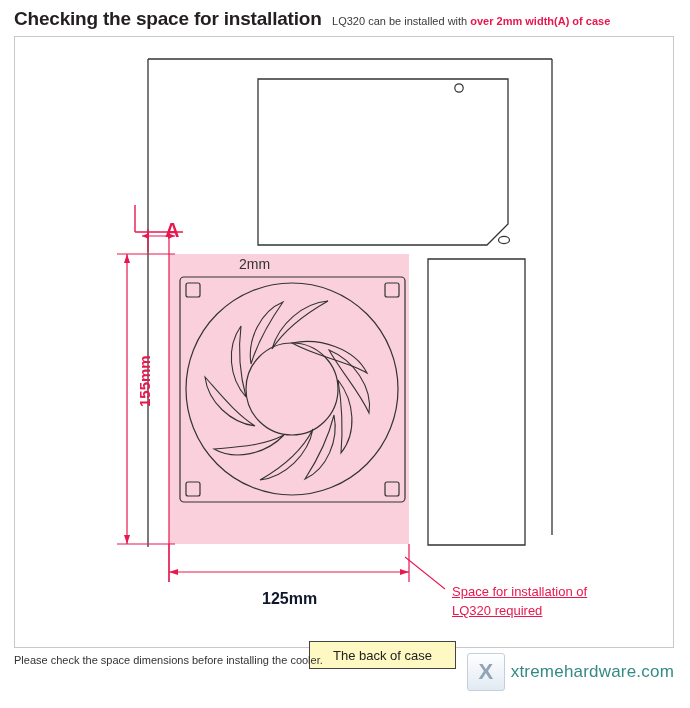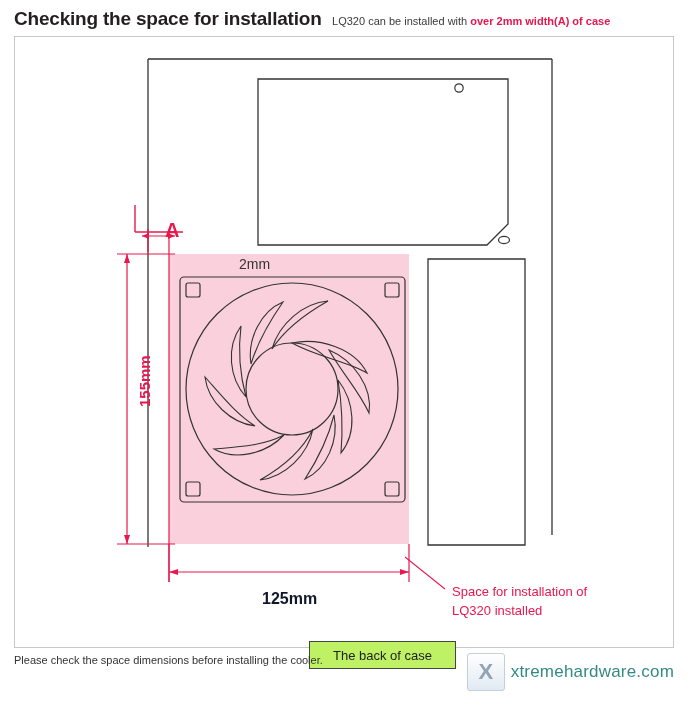--- a/index.html
+++ b/index.html
@@ -59,24 +59,24 @@
   .wm-text{font-size:17px;color:#0f766e;letter-spacing:0.2px;text-align:center;}
 
   
   .lbl{position:absolute;white-space:nowrap;}
 
   #lbl-A{left:150px;top:182px;font-size:20px;font-weight:bold;color:#e8174e;}
   #lbl-2mm{left:185px;top:219px;font-size:14px;color:#333;margin-left:39px;}
   #lbl-155{left:121px;top:370px;font-size:15px;color:#e8174e;font-weight:bold;
            transform:rotate(-90deg);transform-origin:left top;}
   #lbl-125{left:247px;top:553px;font-size:16px;color:#0f172a;font-weight:bold;}
-  #lbl-space{left:437px;top:546px;font-size:13px;color:#e8174e;line-height:1.45;}
+  #lbl-space{left:437px;top:546px;font-size:13px;color:#e8174e;line-height:1.45;text-decoration:underline;}
   #lbl-back{left:294px;top:604px;width:145px;height:26px;
             border:1px solid #444;display:flex;align-items:center;justify-content:center;
-            font-size:13px;color:#222;background:#bef264;}
+            font-size:13px;color:#222;background:#fef9c3;}
 </style>
 </head>
 <body>
 
 <div class="page">
 
   <div class="header">
     <span class="title">Checking the space for installation</span>
     <span class="sub">
       <span>LQ320 can be installed with </span><span class="hl">over 2mm width(A) of case</span>
@@ -155,21 +155,21 @@
 
       <path d="M390 520 L430 552" stroke="#e8174e" stroke-width="1.1" fill="none"></path>
     </svg>
 
     <div class="lbl" id="lbl-A">A</div>
     <div class="lbl" id="lbl-2mm">2mm</div>
     <div class="lbl" id="lbl-155">155mm</div>
     <div class="lbl" id="lbl-125">125mm</div>
     <div class="lbl" id="lbl-space">
       <div>Space for installation of</div>
-      <div>LQ320 installed</div>
+      <div>LQ320 required</div>
     </div>
     <div class="lbl" id="lbl-back">The back of case</div>
   </div>
 
   <div class="footer">
     <div class="l1">Please check the space dimensions before installing the cooler.</div>
   </div>
 
   <div class="watermark">
     <div class="wm-badge">X</div>

